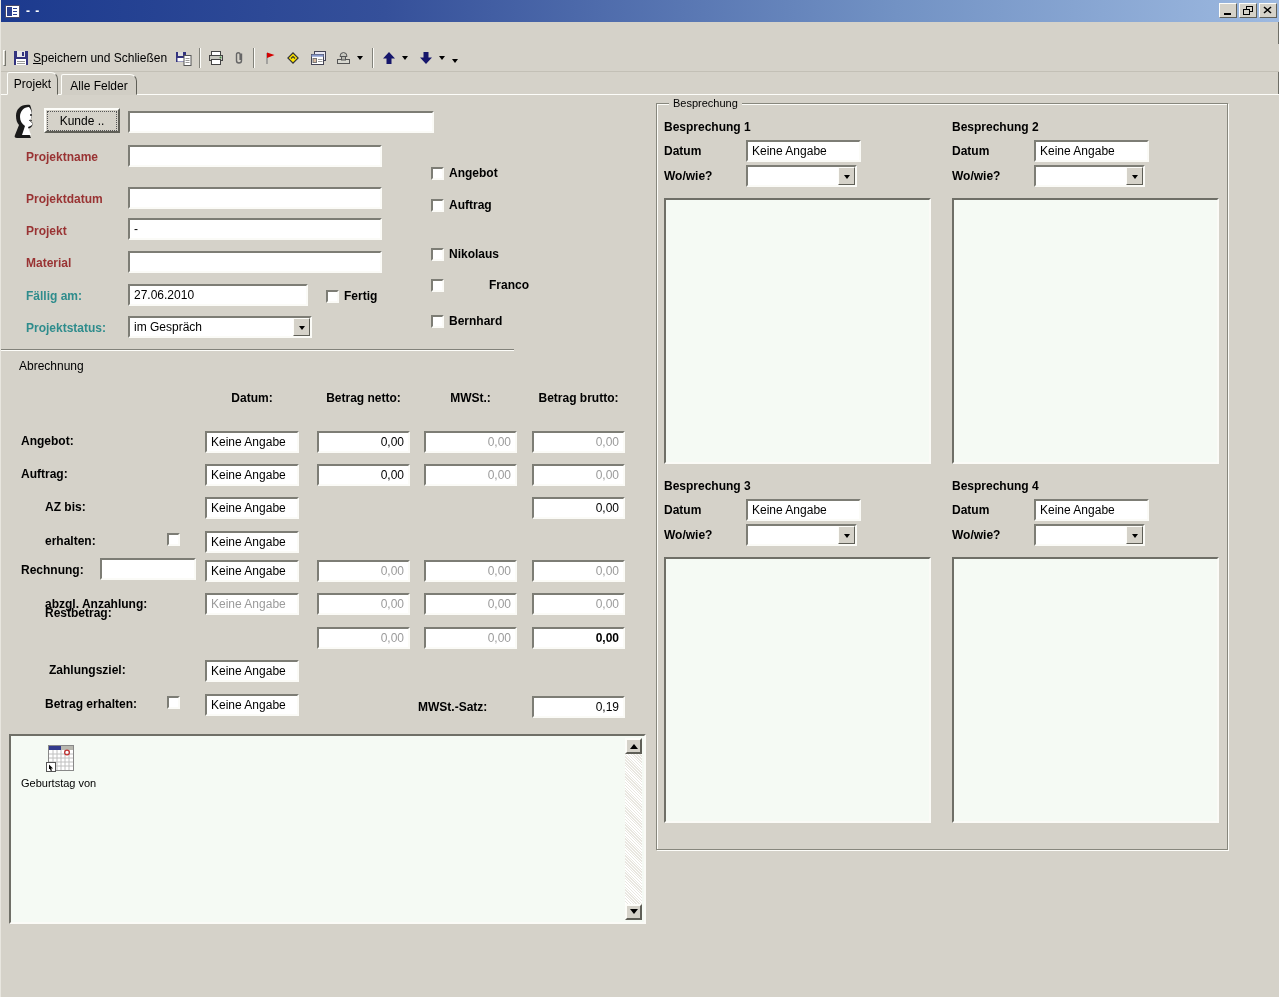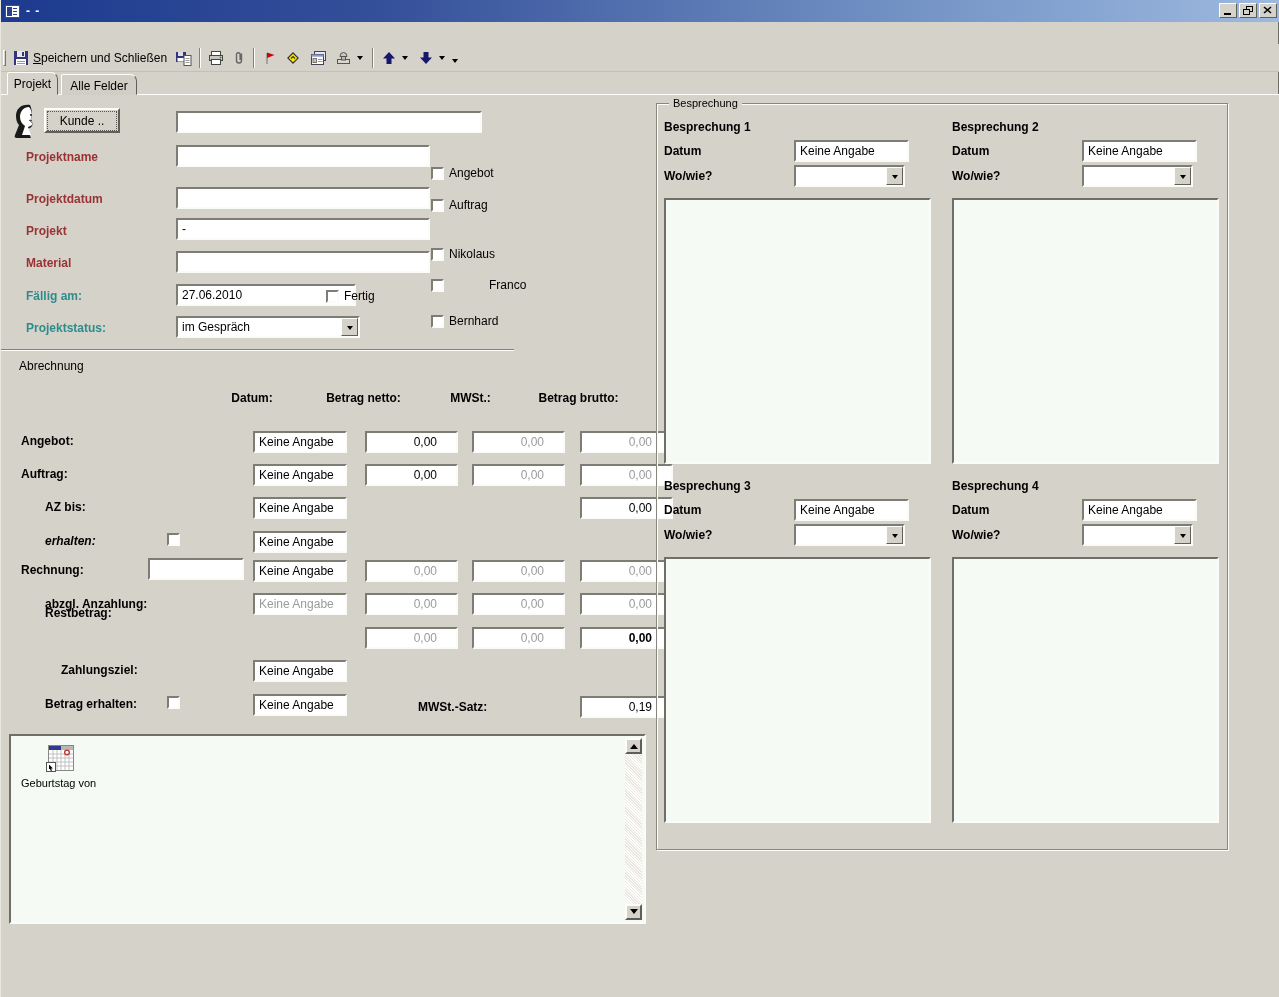--- a/index.html
+++ b/index.html
@@ -37,29 +37,29 @@
 
   
   .tab { position:absolute; background:#d5d2c9; border:1px solid; border-color:#fdfdf9 #5f5f57 transparent #fdfdf9;
     border-radius:2px 7px 0 0; text-align:center; padding-top:4px; }
   .tab.active { left:6px; top:72px; width:51px; height:23px; z-index:3; }
   .tab.inactive { left:60px; top:74px; width:76px; height:21px; z-index:2; background:#d1cec5; }
   .content { position:absolute; left:0; top:94px; width:1279px; height:903px; background:#d5d2c9; border-top:1px solid #fdfdf9; }
 
   
   .tf { position:absolute; height:22px; background:#fff; border:2px solid; border-color:#7d7d75 #fbfbf7 #fbfbf7 #7d7d75;
-    padding:2px 19px 0 4px; white-space:nowrap; overflow:hidden;margin-left:48px; }
+    padding:2px 4px 0 4px; white-space:nowrap; overflow:hidden; }
   .num { text-align:right; }
   .dis { color:#9b9b9b; }
   .bignum { font-weight:bold; }
   .lbl { position:absolute; font-weight:bold; white-space:nowrap; }
   .red { color:#993333; }
   .teal { color:#2e8c8c; }
   .cb { position:absolute; width:13px; height:13px; background:#fff; border:2px solid; border-color:#7d7d75 #fbfbf7 #fbfbf7 #7d7d75; }
-  .cblbl { position:absolute; font-weight:normal; white-space:nowrap; }
+  .cblbl { position:absolute; font-weight:bold; white-space:nowrap; }
   .combo { padding-right:18px; }
   .combo-btn { position:absolute; right:0; top:0; width:17px; height:18px; background:#d5d2c9;
     border:1px solid; border-color:#fdfdf9 #5f5f57 #5f5f57 #fdfdf9; display:flex; align-items:center; justify-content:center; }
   .combo-arrow { width:0; height:0; border:3px solid transparent; border-top:4px solid #000; margin-top:4px; }
   .btn3d { position:absolute; background:#d5d2c9; border:2px solid; border-color:#fdfdf9 #5f5f57 #5f5f57 #fdfdf9;
     display:flex; align-items:center; justify-content:center; }
   .btn-inner { border:1px dotted #555; padding:2px 10px; width:100%; text-align:center; margin:1px; }
   .groupbox { position:absolute; border:1px solid #87877d; box-shadow:1px 1px 0 #fdfdf9, inset 1px 1px 0 #fdfdf9; }
   .grouplegend { position:absolute; background:#d5d2c9; padding:0 4px; font-size:11px; }
   .bigarea { position:absolute; background:#f5faf4; border:2px solid; border-color:#6f6f67 #fbfbf7 #fbfbf7 #6f6f67; }
@@ -276,21 +276,21 @@
     <span class="lbl" style="left:20px;top:372px;">Auftrag:</span>
     <div class="tf" style="left:204px;top:369px;width:94px;">Keine Angabe</div>
     <div class="tf num" style="left:316px;top:369px;width:93px;">0,00</div>
     <div class="tf num dis" style="left:423px;top:369px;width:93px;">0,00</div>
     <div class="tf num dis" style="left:531px;top:369px;width:93px;">0,00</div>
 
     <span class="lbl" style="left:44px;top:405px;">AZ bis:</span>
     <div class="tf" style="left:204px;top:402px;width:94px;">Keine Angabe</div>
     <div class="tf num" style="left:531px;top:402px;width:93px;">0,00</div>
 
-    <span class="lbl" style="left:44px;top:439px;font-style:italic;">erhalten:</span>
+    <span class="lbl" style="left:44px;top:439px;">erhalten:</span>
     <span class="cb" style="left:166px;top:438px;"></span>
     <div class="tf" style="left:204px;top:436px;width:94px;">Keine Angabe</div>
 
     <span class="lbl" style="left:20px;top:468px;">Rechnung:</span>
     <div class="tf" style="left:99px;top:463px;width:96px;"></div>
     <div class="tf" style="left:204px;top:465px;width:94px;">Keine Angabe</div>
     <div class="tf num dis" style="left:316px;top:465px;width:93px;">0,00</div>
     <div class="tf num dis" style="left:423px;top:465px;width:93px;">0,00</div>
     <div class="tf num dis" style="left:531px;top:465px;width:93px;">0,00</div>
 
@@ -298,21 +298,21 @@
     <div class="tf dis" style="left:204px;top:498px;width:94px;">Keine Angabe</div>
     <div class="tf num dis" style="left:316px;top:498px;width:93px;">0,00</div>
     <div class="tf num dis" style="left:423px;top:498px;width:93px;">0,00</div>
     <div class="tf num dis" style="left:531px;top:498px;width:93px;">0,00</div>
 
     <span class="lbl" style="left:44px;top:511px;">Restbetrag:</span>
     <div class="tf num dis" style="left:316px;top:532px;width:93px;">0,00</div>
     <div class="tf num dis" style="left:423px;top:532px;width:93px;">0,00</div>
     <div class="tf num bignum" style="left:531px;top:532px;width:93px;">0,00</div>
 
-    <span class="lbl" style="left:60px;top:568px;text-align:center;">Zahlungsziel:</span>
+    <span class="lbl" style="left:48px;top:568px;text-align:center;">Zahlungsziel:</span>
     <div class="tf" style="left:204px;top:565px;width:94px;">Keine Angabe</div>
 
     <span class="lbl" style="left:44px;top:602px;">Betrag erhalten:</span>
     <span class="cb" style="left:166px;top:601px;"></span>
     <div class="tf" style="left:204px;top:599px;width:94px;">Keine Angabe</div>
 
     <span class="lbl" style="left:417px;top:605px;">MWSt.-Satz:</span>
     <div class="tf num" style="left:531px;top:601px;width:93px;">0,19</div>
 
     <div class="bigarea" style="left:8px;top:639px;width:637px;height:190px;">

